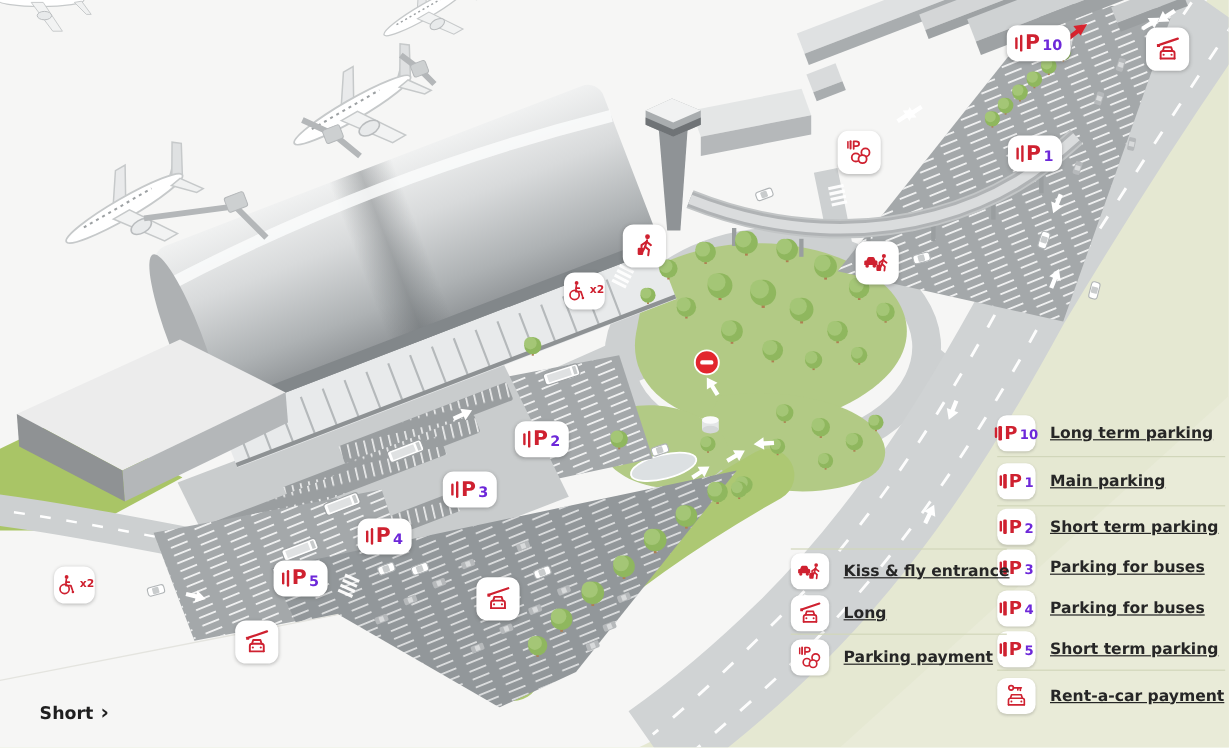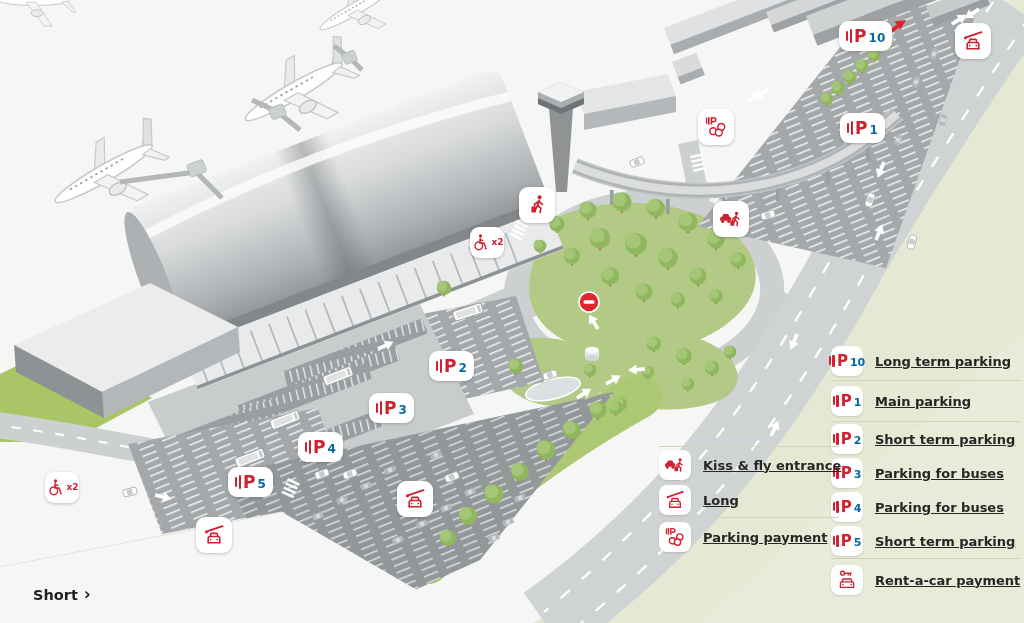--- a/index.html
+++ b/index.html
@@ -19,39 +19,39 @@
   .mapicon.small svg{width:20px;height:20px;}
   .x2{font-size:9px;font-weight:800;color:#cf2130;line-height:1;}
 
   
   .plogo{display:inline-flex;align-items:center;line-height:1;color:#cf2130;}
   .plogo .bars{display:inline-flex;align-items:center;margin-right:2px;}
   .plogo .bars i{display:block;background:#cf2130;width:2px;height:.60em;border-radius:1px;}
   .plogo .bars i + i{margin-left:1.5px;width:2.6px;height:.86em;}
   .plogo .pl{font-weight:800;font-size:1em;letter-spacing:0;}
   .badge .plogo{font-size:17px;}
-  .pnum{font-size:12px;font-weight:800;color:#0369a1;margin-left:2px;margin-top:4px;line-height:1;}
+  .pnum{font-size:12px;font-weight:800;color:#6d28d9;margin-left:2px;margin-top:4px;line-height:1;}
 
   
   .legend{position:absolute;}
   .lrow{display:flex;align-items:center;gap:12px;}
   .libox{width:32px;height:30px;background:#fff;border-radius:8px;flex:0 0 auto;
          display:flex;align-items:center;justify-content:center;
          box-shadow:0 1px 2px rgba(60,60,60,.18);}
   .libox svg{width:22px;height:22px;}
   .libox .plogo{font-size:15px;}
   .libox .pnum{font-size:11px;margin-top:3px;}
   .llabel{font-size:13px;font-weight:700;color:#262626;white-space:nowrap;text-decoration:underline;}
   .ldiv{height:1px;background:#d1d6ba;}
   #legend-right{left:831px;top:342px;width:190px;}
   #legend-right .lrow.tall{height:38px;}
   #legend-right .lrow.tall2{height:40px;}
   #legend-right .lrow.compact{height:34px;}
   #legend-right .lrow.last{height:42px;}
-  #legend-mid{left:659px;top:446px;width:180px;text-align:right;}
+  #legend-mid{left:659px;top:457px;width:180px;text-align:right;}
   #legend-mid .lrow.r0{height:36px;}
   #legend-mid .lrow.r{height:34px;}
   #legend-mid .lrow.last{height:38px;gap:12px;}
 
   
   #footer-legend{position:absolute;left:33px;top:585px;display:flex;align-items:center;gap:6px;
          font-size:14.5px;font-weight:700;color:#1f1f1f;cursor:pointer;}
   #footer-legend .chev{font-size:17px;font-weight:700;transform:translateY(-1px);}
 </style>
 </head>

